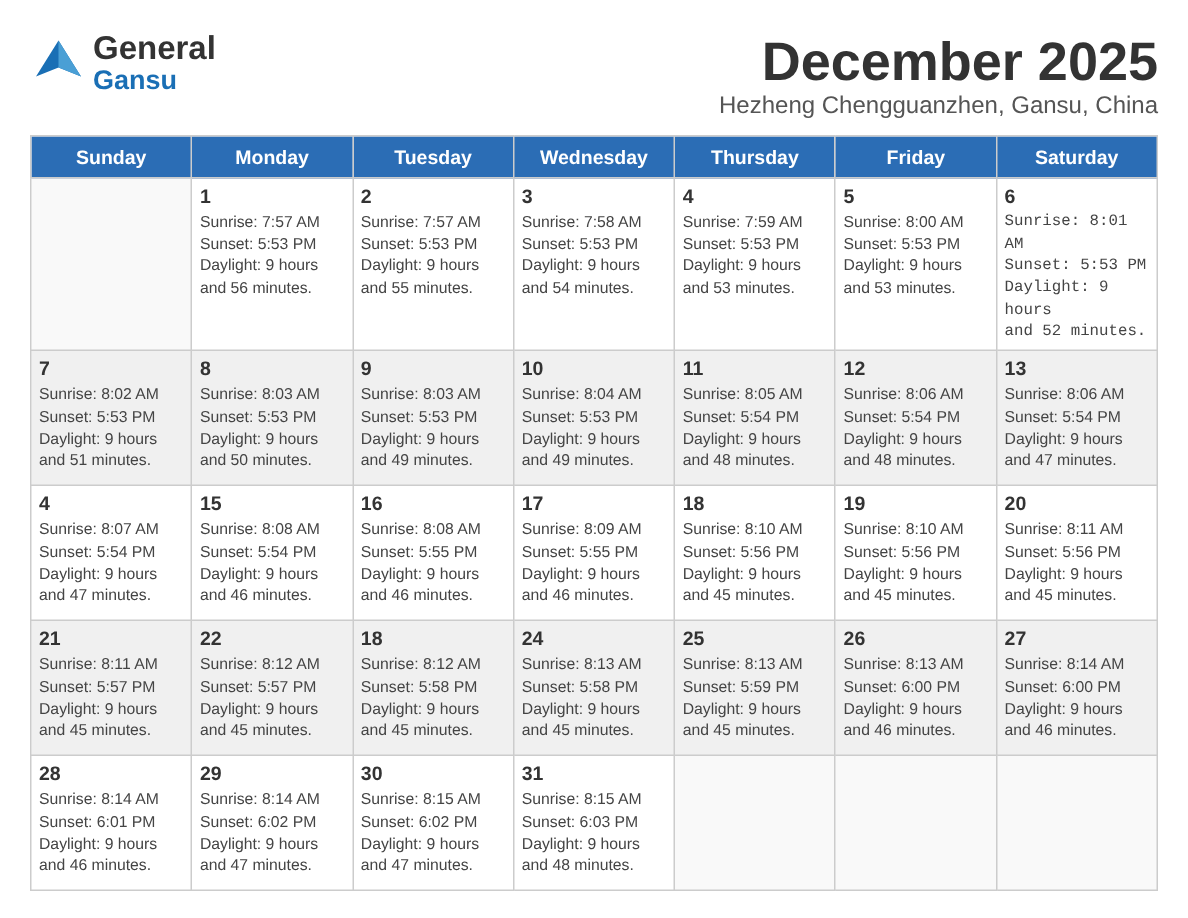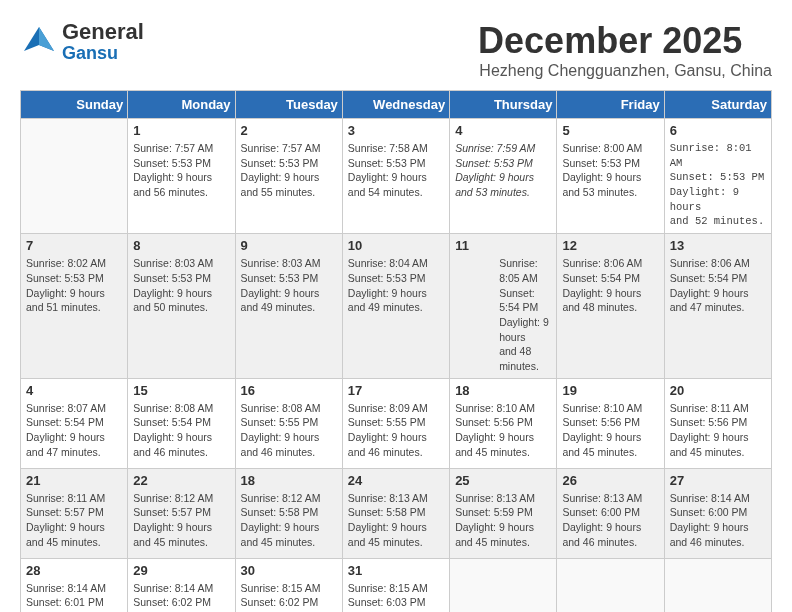--- a/index.html
+++ b/index.html
@@ -10,42 +10,42 @@
       min-height: 612px;
       padding: 20px;
     }
     .header {
       display: flex;
       justify-content: space-between;
       align-items: flex-start;
       margin-bottom: 10px;
     }
     .title-section {
-      text-align: center;
+      text-align: right;
     }
     .month-title {
       font-size: 36px;
       font-weight: bold;
       color: #333;
     }
     .location-title {
       font-size: 16px;
       color: #555;
       margin-left: 31px;
     }
     .calendar {
       width: 100%;
       border-collapse: collapse;
       font-size: 11px;
     }
     .calendar th {
       background-color: #2b6db5;
       color: white;
       padding: 6px 4px;
-      text-align: right;
+      text-align: center;
       font-size: 13px;
       font-weight: bold;
       border: 1px solid #ccc;
     }
     .calendar td {
       border: 1px solid #ccc;
       vertical-align: top;
       padding: 4px 5px;
       width: calc(100% / 7);
       min-height: 85px;
@@ -133,21 +133,21 @@
         </td>
         <td>
           <div class="day-number">3</div>
           <div class="day-info" style="white-space: pre-line;">Sunrise: 7:58 AM
 Sunset: 5:53 PM
 Daylight: 9 hours
 and 54 minutes.</div>
         </td>
         <td>
           <div class="day-number">4</div>
-          <div class="day-info" style="white-space: pre-line; font-style: italic;">Sunrise: 7:59 AM
+          <div class="day-info" style="white-space: pre-line;">Sunrise: 7:59 AM
 Sunset: 5:53 PM
 Daylight: 9 hours
 and 53 minutes.</div>
         </td>
         <td>
           <div class="day-number">5</div>
           <div class="day-info" style="white-space: pre-line;">Sunrise: 8:00 AM
 Sunset: 5:53 PM
 Daylight: 9 hours
 and 53 minutes.</div>
@@ -184,21 +184,21 @@
         </td>
         <td>
           <div class="day-number">10</div>
           <div class="day-info" style="white-space: pre-line;">Sunrise: 8:04 AM
 Sunset: 5:53 PM
 Daylight: 9 hours
 and 49 minutes.</div>
         </td>
         <td>
           <div class="day-number">11</div>
-          <div class="day-info" style="white-space: pre-line; margin-left: 44px;">Sunrise: 8:05 AM
+          <div class="day-info" style="white-space: pre-line;">Sunrise: 8:05 AM
 Sunset: 5:54 PM
 Daylight: 9 hours
 and 48 minutes.</div>
         </td>
         <td>
           <div class="day-number">12</div>
           <div class="day-info" style="white-space: pre-line;">Sunrise: 8:06 AM
 Sunset: 5:54 PM
 Daylight: 9 hours
 and 48 minutes.</div>

